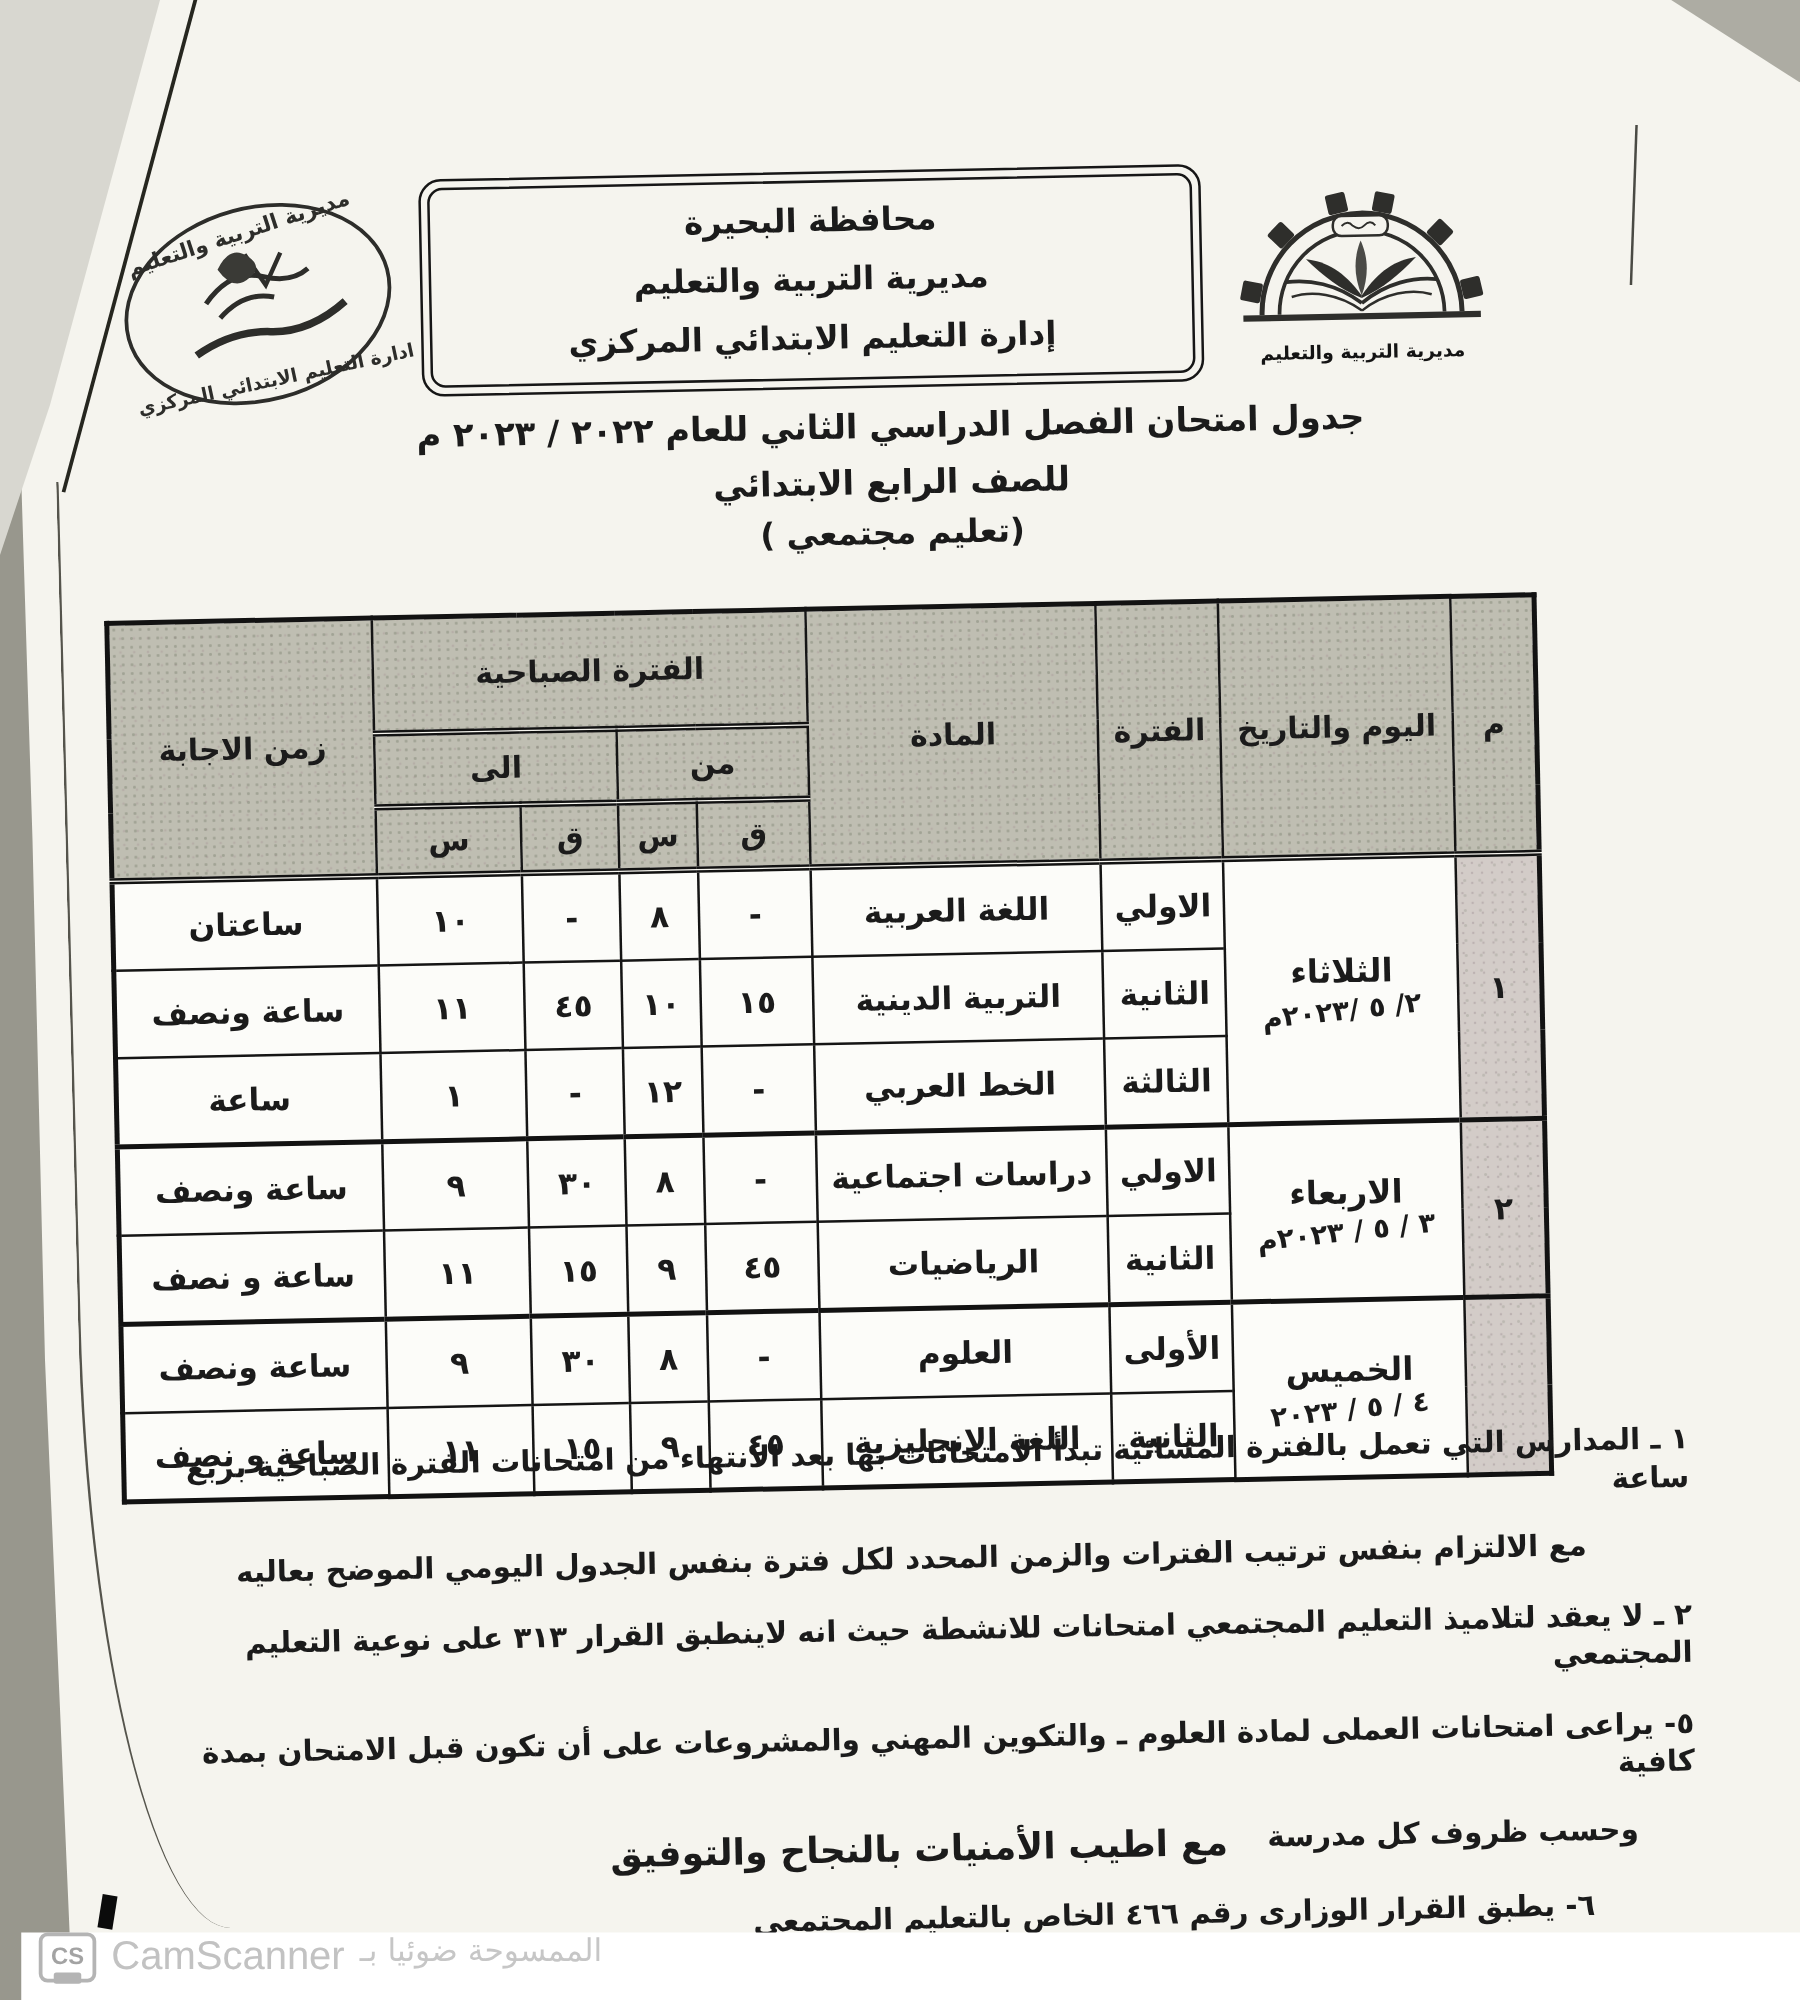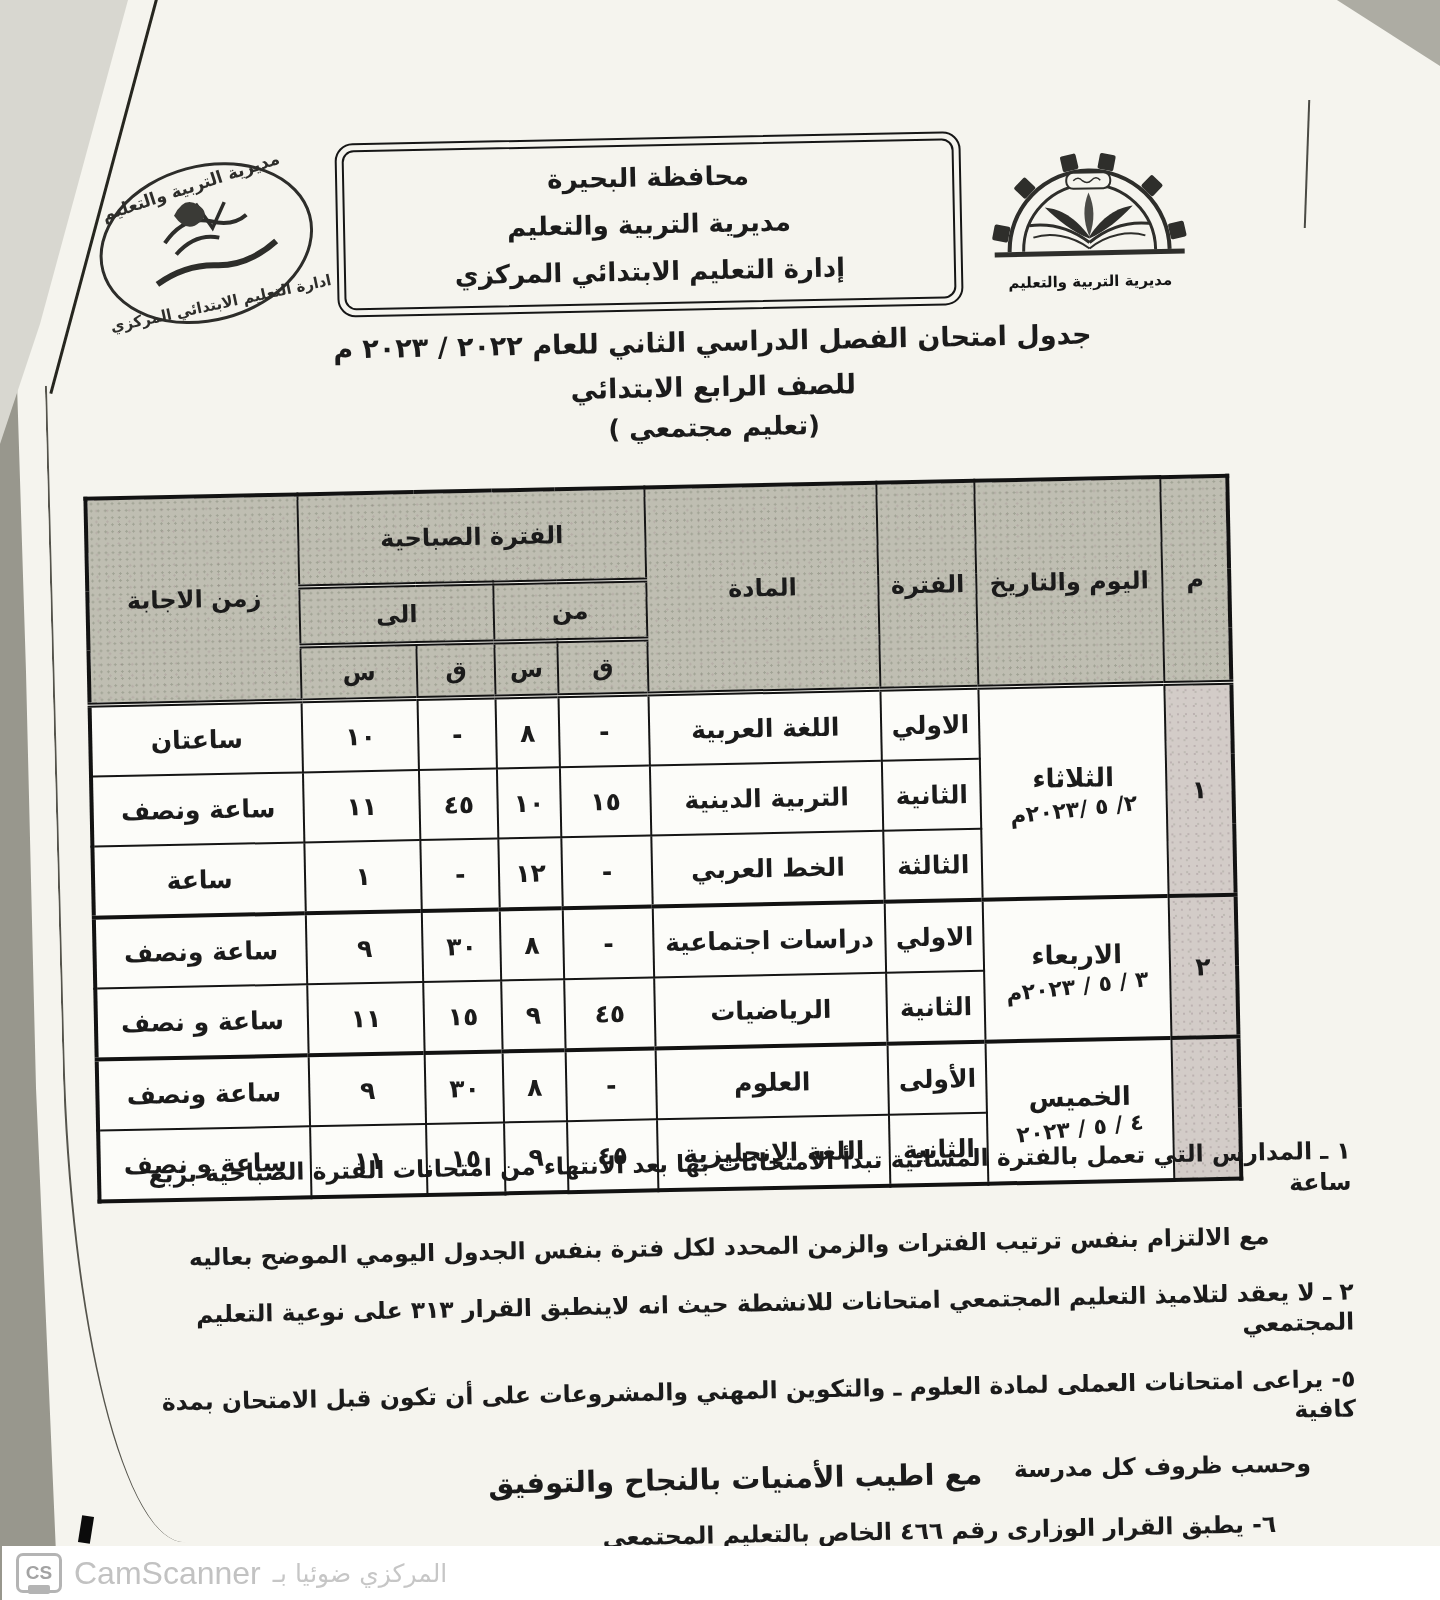--- a/index.html
+++ b/index.html
@@ -70,21 +70,21 @@
   
   .notes{position:absolute;left:95px;right:98px;top:1148px;direction:rtl;}
   .note{font-weight:bold;font-size:23.5px;line-height:1.3;margin-bottom:23px;text-align:right;}
   .note-1{text-align:center;margin-bottom:26px;}
   .note-2{margin-bottom:26px;}
   .note-4{margin-right:46px;margin-bottom:30px;}
   .note-5{margin-right:82px;}
   .closing{position:absolute;left:150px;right:150px;top:1462px;text-align:center;font-weight:bold;font-size:29px;direction:rtl;}
 
   
-  .cs-footer{position:absolute;left:2px;right:0;bottom:0;height:54px;background:#ffffff;display:flex;align-items:center;gap:12px;padding:0 14px;direction:ltr;}
+  .cs-footer{position:absolute;left:17px;right:0;bottom:0;height:54px;background:#ffffff;display:flex;gap:12px;padding:0 14px;direction:ltr;}
   .cs-badge{width:40px;height:34px;border:3px solid #b4b4b4;border-radius:7px;color:#a3a3a3;font-weight:bold;font-size:19px;
     display:flex;align-items:center;justify-content:center;position:relative;background:#fff;flex:0 0 auto;
     font-family:"Liberation Sans",sans-serif;}
   .cs-badge::after{content:"";position:absolute;bottom:-4px;left:50%;transform:translateX(-50%);width:22px;height:9px;background:#b4b4b4;border-radius:2px;}
   .cs-brand{font-size:32px;color:#c2c2c2;font-family:"Liberation Sans",sans-serif;}
   .cs-text{font-size:25px;color:#c6c6c6;}
 </style>
 </head>
 <body>
 
@@ -292,14 +292,14 @@
       <div class="note note-5">٦- يطبق القرار الوزارى رقم ٤٦٦ الخاص بالتعليم المجتمعى</div>
     </div>
 
   <div class="closing">مع اطيب الأمنيات بالنجاح والتوفيق</div>
 
 </div>
 
 <div class="cs-footer">
   <div class="cs-badge">CS</div>
   <div class="cs-brand">CamScanner</div>
-  <div class="cs-text">المركزي ضوئيا بـ</div>
+  <div class="cs-text">الممسوحة ضوئيا بـ</div>
 </div>
 
 </body></html>

